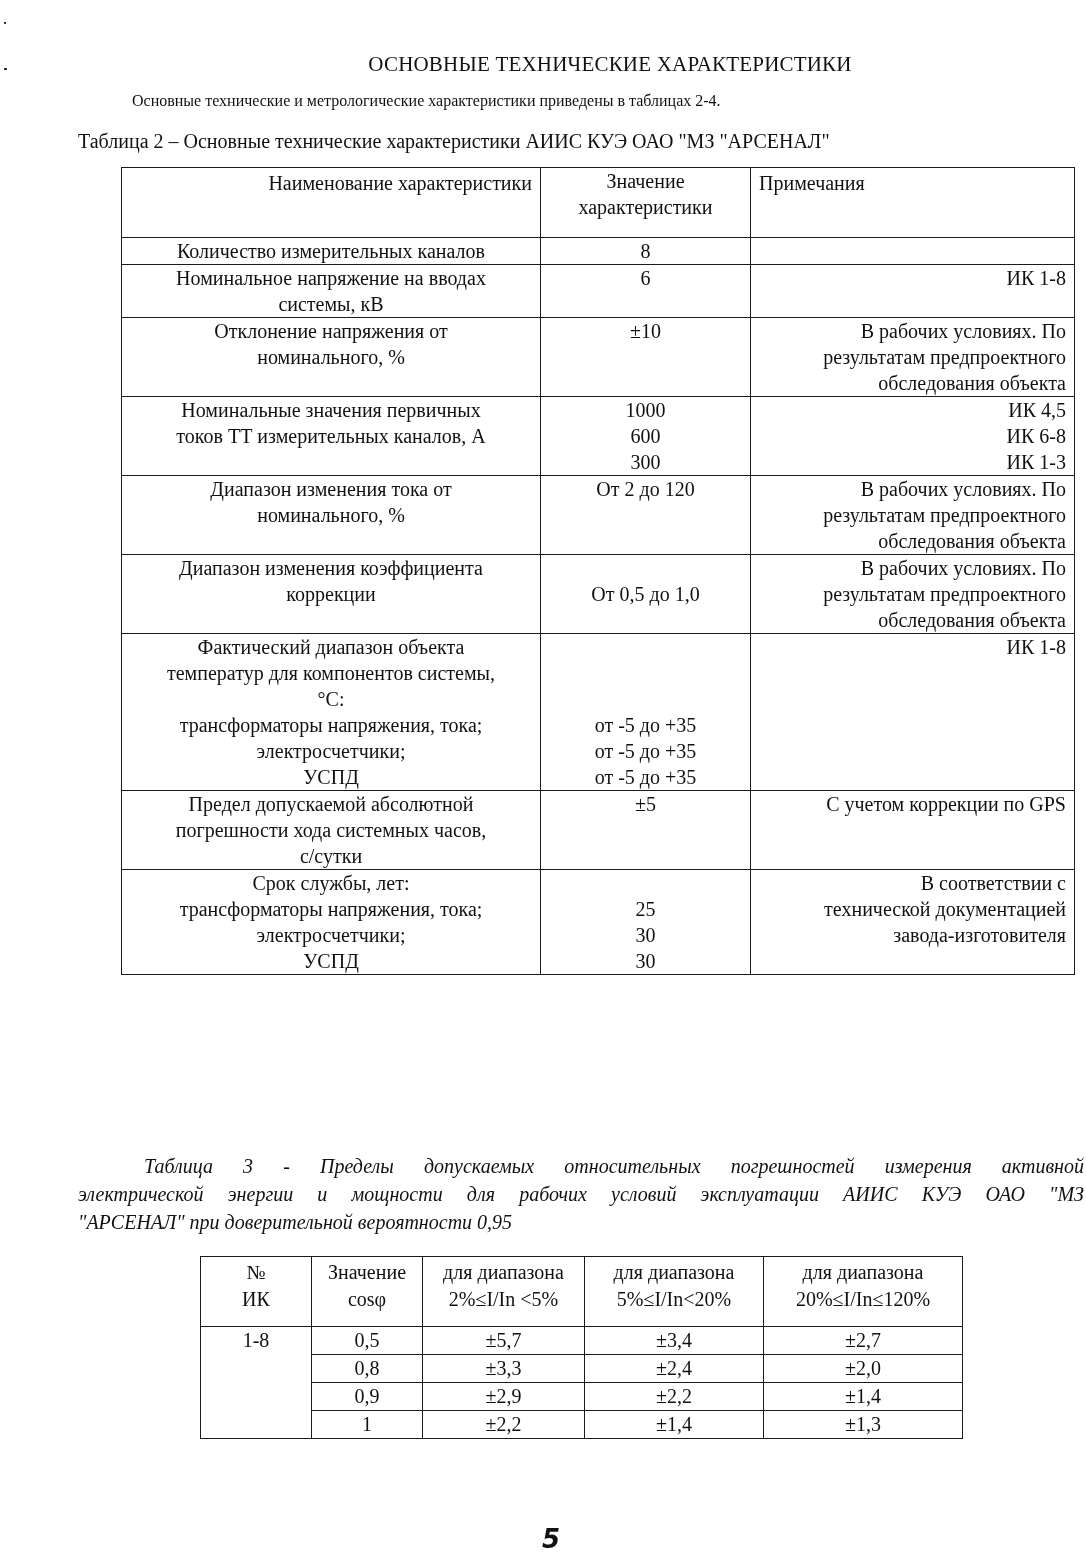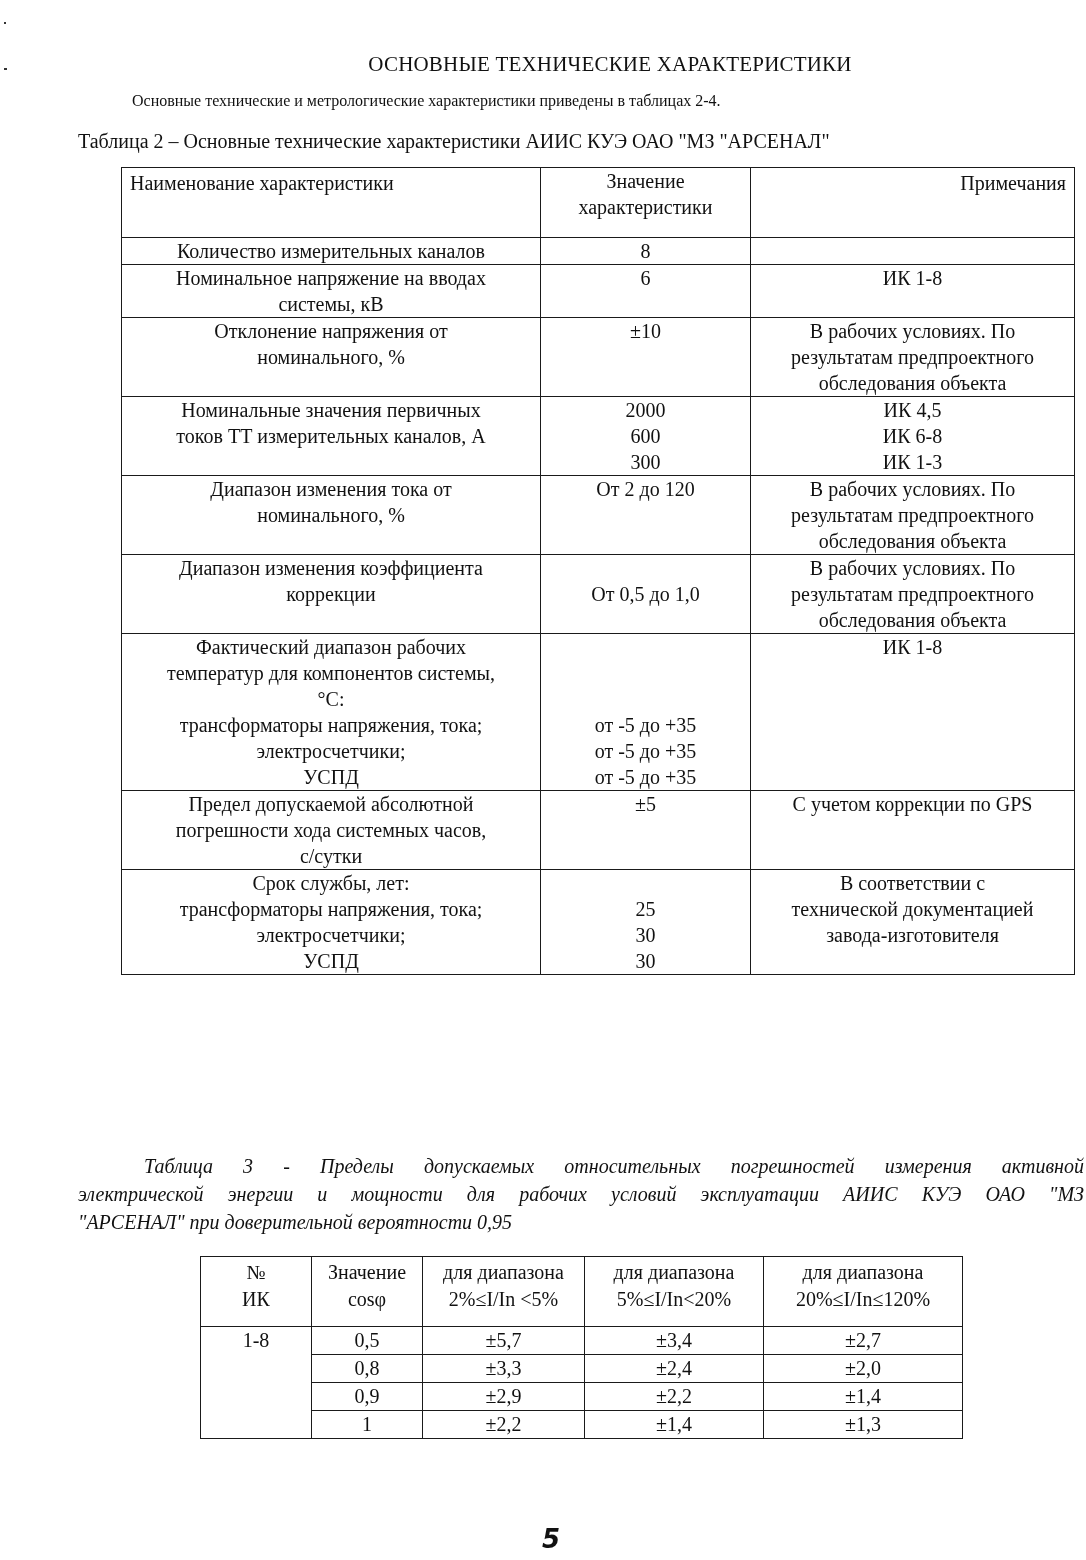--- a/index.html
+++ b/index.html
@@ -24,21 +24,21 @@
     position: absolute; left: 121px; top: 167px; width: 954px;
     border-collapse: collapse; font-size: 20px; line-height: 26px;
   }
   table.t2 td, table.t2 th {
     border: 1.5px solid #1a1a1a; vertical-align: top; padding: 0 8px;
     font-weight: normal;
   }
   table.t2 th { text-align: center; padding-top: 2px; }
   table.t2 .c1 { width: 402px; text-align: center; }
   table.t2 .c2 { width: 201px; text-align: center; padding: 0 4px; }
-  table.t2 .c3 { text-align: center; }
+  table.t2 .c3 { text-align: right; }
   table.t2 .line { display: block; white-space: nowrap; }
   .caption3 {
     position: absolute; left: 78px; top: 1152px; width: 1006px;
     font-size: 20px; line-height: 28px; text-align: justify;
   }
   .caption3 .ln { display: block; text-align-last: justify; white-space: nowrap; font-style: italic; }
   .caption3 .ln.first { text-indent: 66px; }
   .caption3 .ln.last { text-align-last: left; }
   table.t3 {
     position: absolute; left: 200px; top: 1256px; width: 763px;
@@ -62,26 +62,26 @@
 <div class="margin-mark" style="left:4px;top:22px;width:2px;height:2px;"></div>
 <div class="margin-mark" style="left:4px;top:68px;width:3px;height:2px;"></div>
 
 <div class="title">ОСНОВНЫЕ ТЕХНИЧЕСКИЕ ХАРАКТЕРИСТИКИ</div>
 <div class="intro">Основные технические и метрологические характеристики приведены в таблицах 2-4.</div>
 <div class="caption2">Таблица 2 – Основные технические характеристики АИИС КУЭ ОАО "МЗ "АРСЕНАЛ"</div>
 
 <table class="t2">
   <thead>
     <tr style="height:70px;">
-      <th class="c1" style="text-align:left;"><span>Наименование характеристики</span></th>
+      <th class="c1" style="text-align:right;"><span>Наименование характеристики</span></th>
       <th class="c2">
         <span class="line">Значение</span>
         <span class="line">характеристики</span>
       </th>
-      <th class="c3" style="text-align:right;"><span>Примечания</span></th>
+      <th class="c3" style="text-align:left;"><span>Примечания</span></th>
     </tr>
   </thead>
   <tbody id="t2body">
       <tr>
         <td class="c1">
           <span class="line">Количество измерительных каналов</span>
         </td>
         <td class="c2">
           <span class="line">8</span>
         </td>
@@ -114,21 +114,21 @@
           <span class="line">результатам предпроектного</span>
           <span class="line">обследования объекта</span>
         </td>
       </tr>
       <tr>
         <td class="c1">
           <span class="line">Номинальные значения первичных</span>
           <span class="line">токов  ТТ измерительных каналов, А</span>
         </td>
         <td class="c2">
-          <span class="line">2000</span>
+          <span class="line">1000</span>
           <span class="line">600</span>
           <span class="line">300</span>
         </td>
         <td class="c3">
           <span class="line">ИК  4,5</span>
           <span class="line">ИК 6-8</span>
           <span class="line">ИК 1-3</span>
         </td>
       </tr>
       <tr>
@@ -155,21 +155,21 @@
           <span class="line">От  0,5 до 1,0</span>
         </td>
         <td class="c3">
           <span class="line">В рабочих условиях. По</span>
           <span class="line">результатам предпроектного</span>
           <span class="line">обследования объекта</span>
         </td>
       </tr>
       <tr>
         <td class="c1">
-          <span class="line">Фактический диапазон рабочих</span>
+          <span class="line">Фактический диапазон объекта</span>
           <span class="line">температур для компонентов системы,</span>
           <span class="line">°С:</span>
           <span class="line">трансформаторы напряжения, тока;</span>
           <span class="line">электросчетчики;</span>
           <span class="line">УСПД</span>
         </td>
         <td class="c2">
           <span class="line">&nbsp;</span>
           <span class="line">&nbsp;</span>
           <span class="line">&nbsp;</span>

